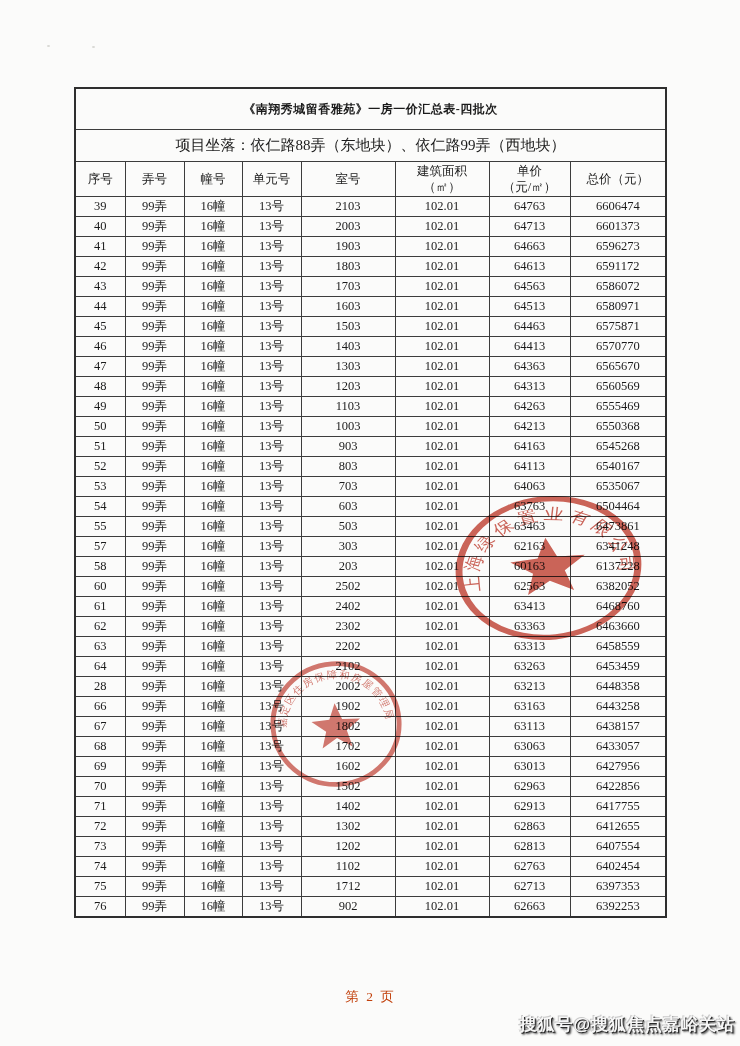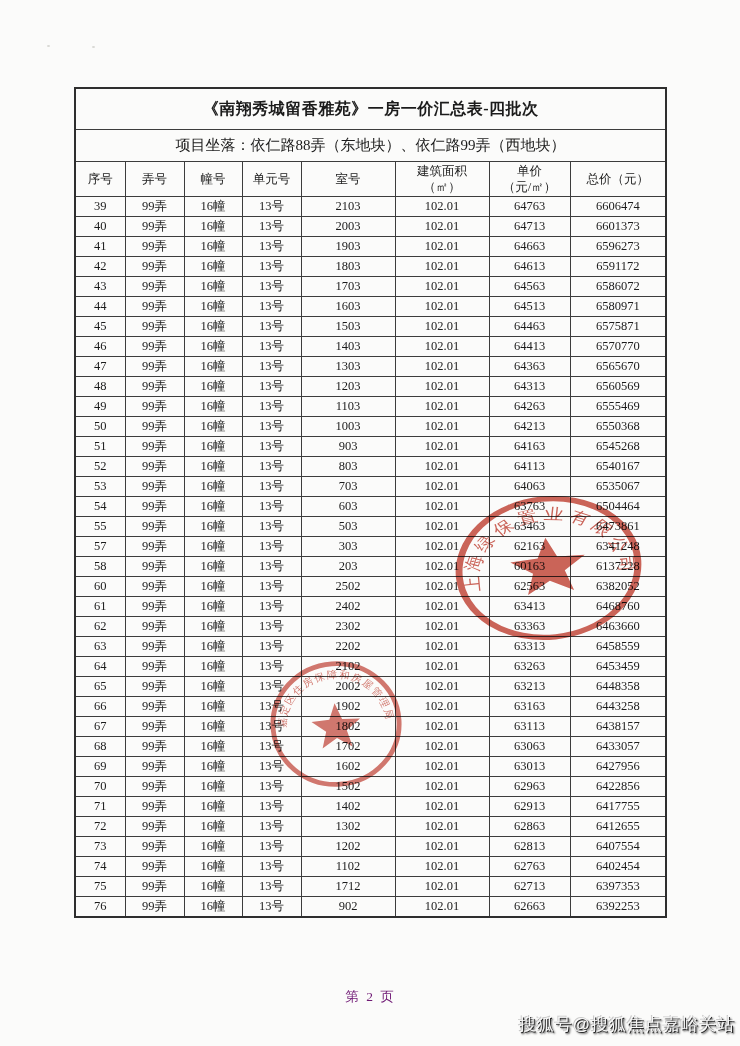--- a/index.html
+++ b/index.html
@@ -11,36 +11,36 @@
   .speck{position:absolute;width:3px;height:2px;background:#b5b5b0;opacity:.5;border-radius:50%;}
   .doc{position:absolute;left:74px;top:87px;}
   table.price{
     border-collapse:collapse;table-layout:fixed;width:593px;
     border:2px solid #2e2e2e;background:transparent;
   }
   table.price th,table.price td{
     border:1px solid #3c3c3c;text-align:center;color:#1b1b1b;
     overflow:hidden;padding:0;
   }
-  .title-row th{height:40px;font-size:16px;font-weight:bold;letter-spacing:.5px;}
+  .title-row th{height:40px;font-size:12px;font-weight:bold;letter-spacing:.5px;}
   .loc-row th{height:31px;font-size:15px;font-weight:normal;text-align:left;padding-left:7px;}
   .head-row th{height:34px;font-size:12.5px;font-weight:normal;white-space:pre-line;line-height:1.3;}
   tbody td{height:19px;font-size:12.5px;line-height:19px;}
   .stamp{position:absolute;pointer-events:none;mix-blend-mode:multiply;}
   .stamp svg{display:block;width:100%;height:100%;}
   #stamp1{left:450px;top:492px;width:197px;height:152px;opacity:.78;transform:rotate(-6deg);}
   #stamp2{left:267px;top:658px;width:138px;height:132px;opacity:.68;transform:rotate(-4deg);}
   .footer{
     position:absolute;left:74px;top:988px;width:593px;text-align:center;
-    font-size:13.5px;color:#701a75;letter-spacing:2px;
+    font-size:13.5px;color:#c2410c;letter-spacing:2px;
   }
   .watermark{
     position:absolute;right:5px;top:1013px;
     font-family:"Liberation Sans","DejaVu Sans",sans-serif;
-    font-weight:normal;font-size:17px;letter-spacing:1px;color:#f7f7f7;
+    font-weight:bold;font-size:17px;letter-spacing:1px;color:#f7f7f7;
     text-shadow:1px 1px 0 #2a2a2a,2px 2px 2px #4a4a4a,-1px -1px 0 #c9c9c9;
   }
 </style>
 </head>
 <body>
 
 <div class="speck" style="left:47px;top:45px;"></div>
 <div class="speck" style="left:92px;top:46px;"></div>
 
 <div class="doc">
@@ -310,21 +310,21 @@
           <td>64</td>
           <td>99弄</td>
           <td>16幢</td>
           <td>13号</td>
           <td>2102</td>
           <td>102.01</td>
           <td>63263</td>
           <td>6453459</td>
         </tr>
         <tr>
-          <td>65</td>
+          <td>28</td>
           <td>99弄</td>
           <td>16幢</td>
           <td>13号</td>
           <td>2002</td>
           <td>102.01</td>
           <td>63213</td>
           <td>6448358</td>
         </tr>
         <tr>
           <td>66</td>

